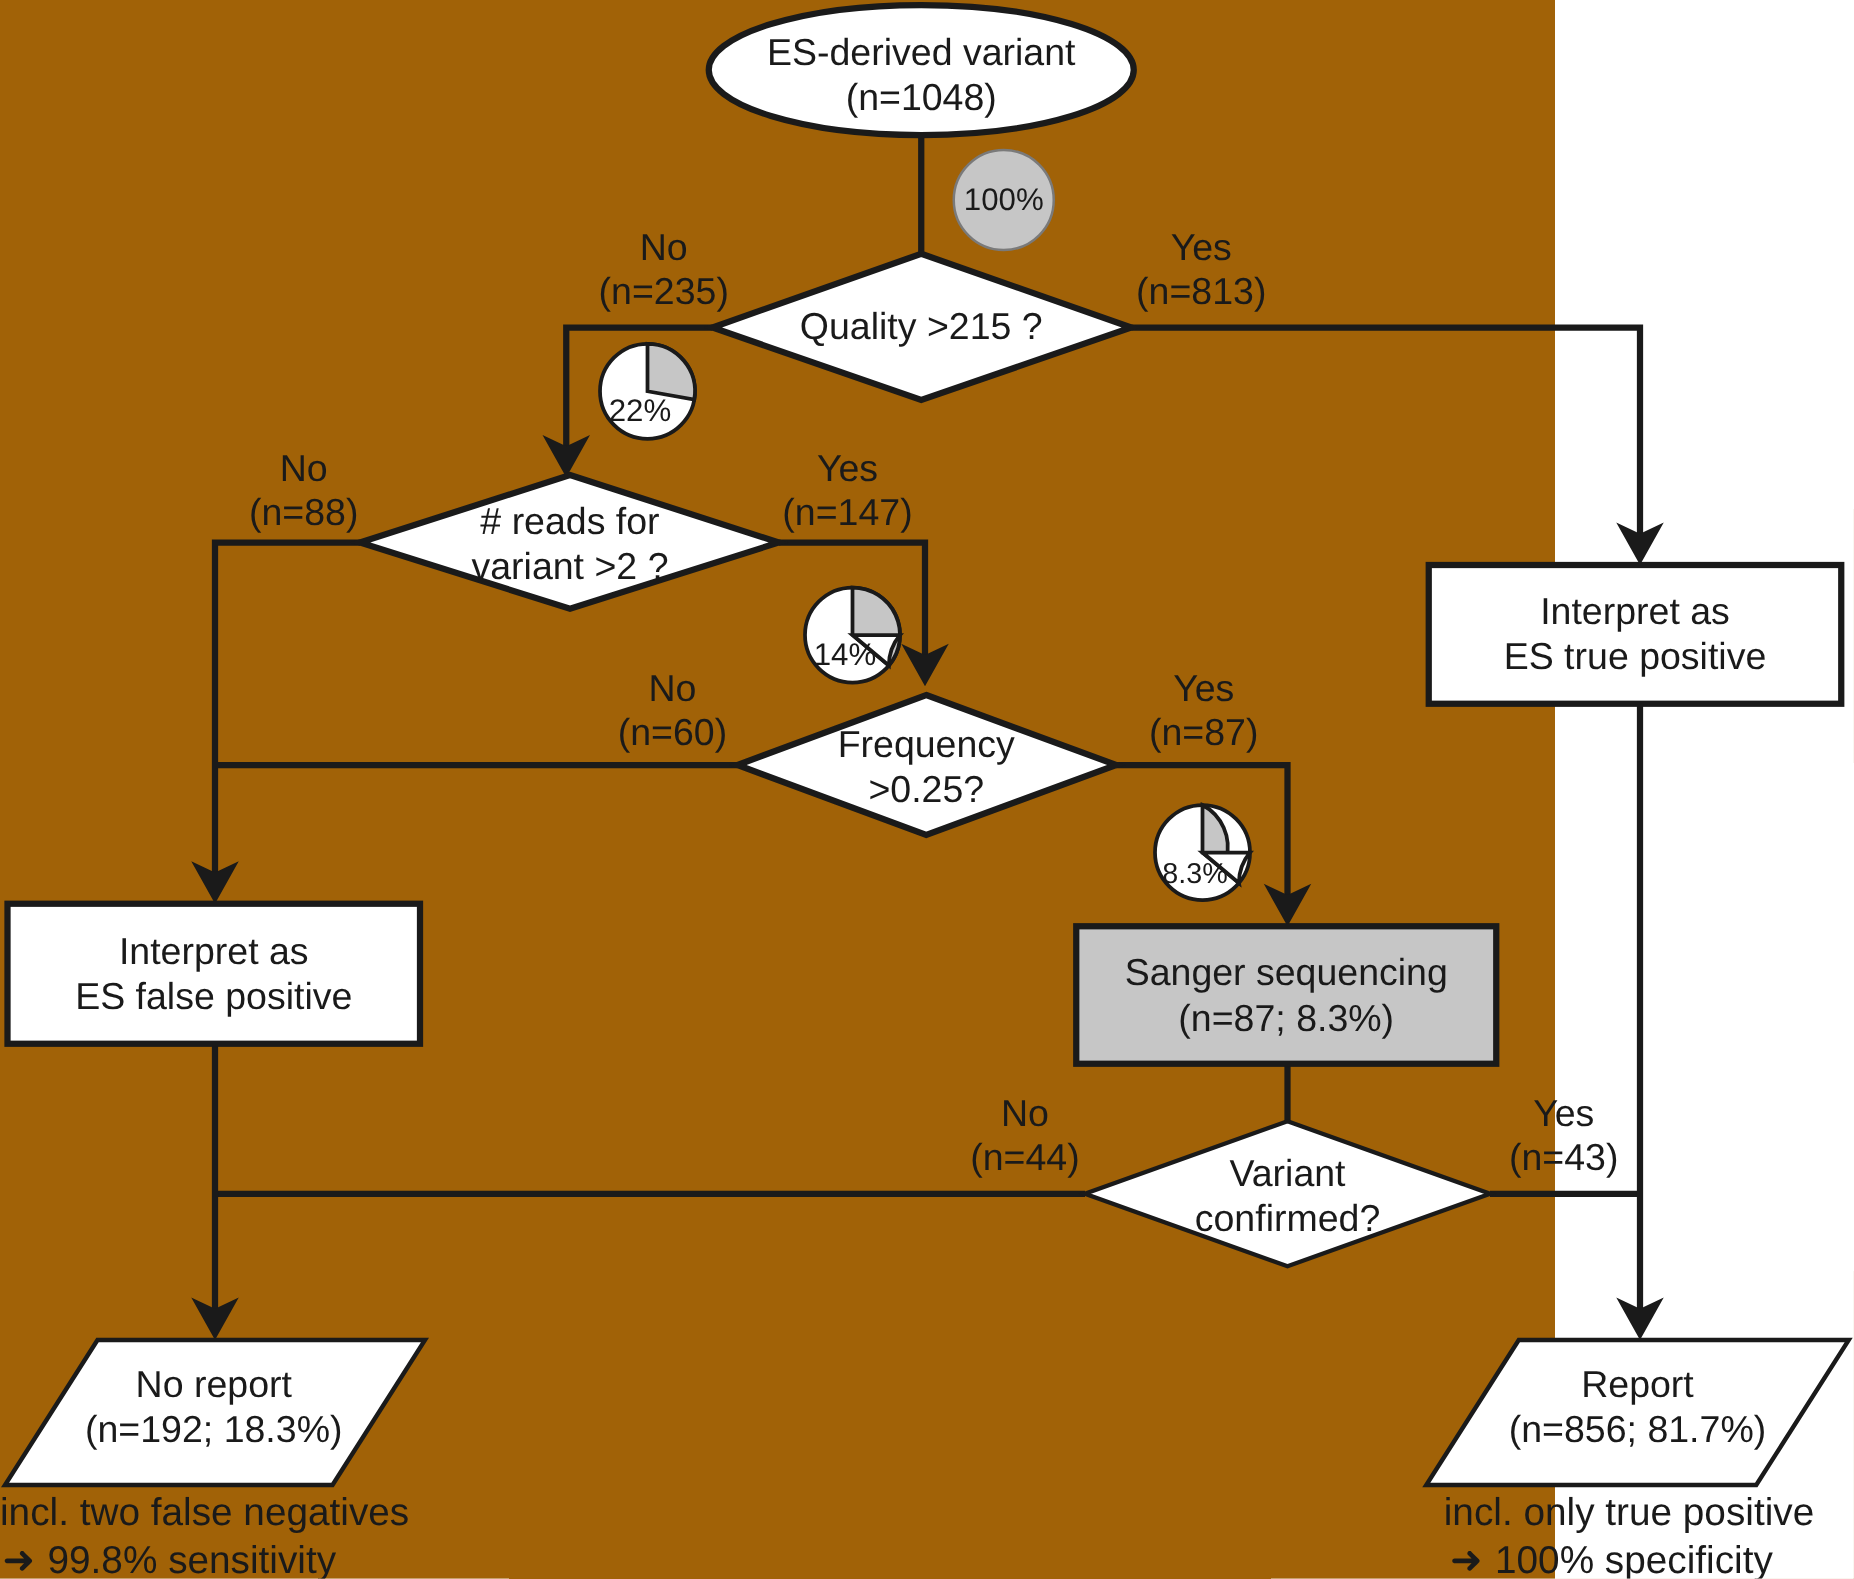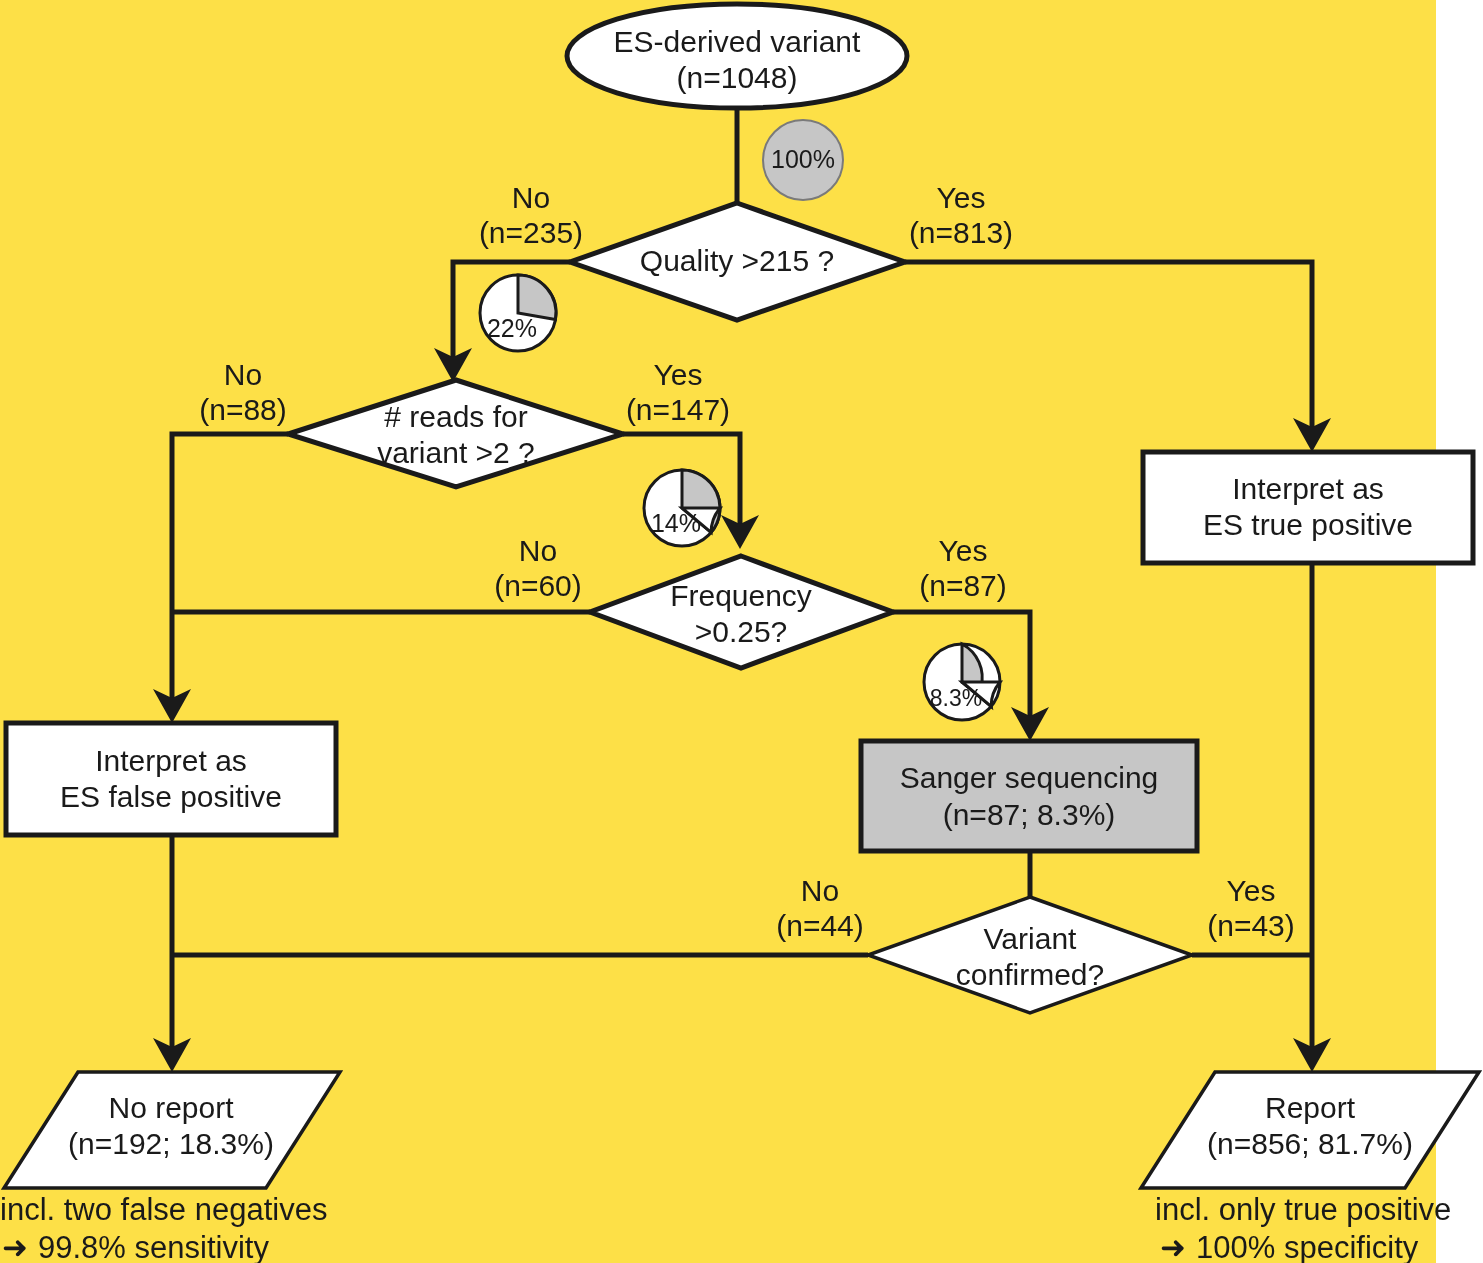--- a/index.html
+++ b/index.html
@@ -2,23 +2,23 @@
 <html><head>
 <meta charset="utf-8">
 <style>
   html, body {
     margin: 0;
     padding: 0;
     background: #ffffff;
   }
   #canvas-wrap {
     position: relative;
-    width: 1436px;
+    width: 1244px;
     height: 1263px;
-    background: #fde047;
+    background: #a16207;
     font-family: "Liberation Sans", sans-serif;
   }
   svg#flow {
     display: block;
     width: 1483px;
     height: 1263px;
   }
   .shape-stroke {
     fill: #ffffff;
     stroke: #1a1a1a;

